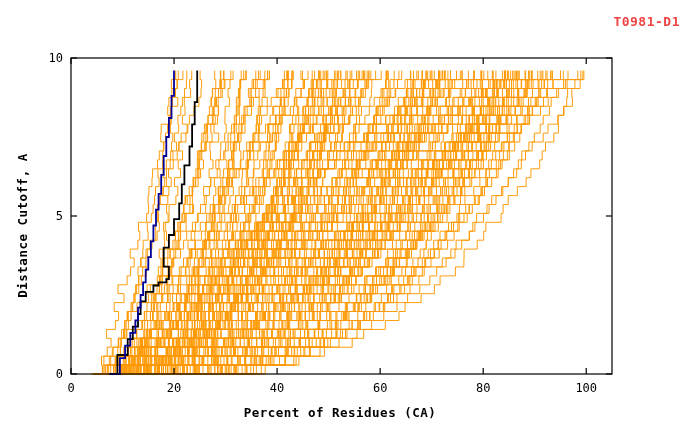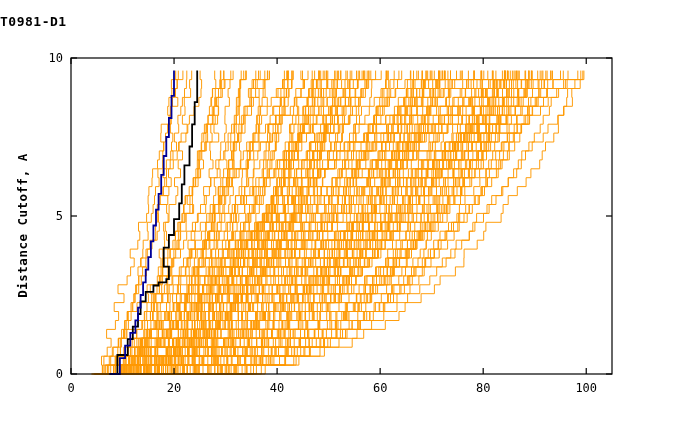--- a/index.html
+++ b/index.html
@@ -16,24 +16,24 @@
   #chart-root {
     position: relative;
     width: 680px;
     height: 440px;
   }
   #chart-title {
     position: absolute;
     top: 14px;
     left: 0;
     width: 680px;
-    text-align: left;
+    text-align: right;
     font-size: 13px;
     font-weight: bold;
-    color: #000000;
+    color: #ef4444;
     letter-spacing: 0.5px;
   }
   #plot-svg {
     position: absolute;
     top: 0;
     left: 0;
   }
   .axis-label {
     position: absolute;
     color: #000000;
@@ -264,17 +264,18 @@
       <line x1="612" y1="374" x2="606" y2="374" stroke="#000000" stroke-width="1.2"></line>
       <text x="63" y="378" text-anchor="end" class="tick-text">0</text>
       <line x1="71" y1="216" x2="77" y2="216" stroke="#000000" stroke-width="1.2"></line>
       <line x1="612" y1="216" x2="606" y2="216" stroke="#000000" stroke-width="1.2"></line>
       <text x="63" y="220" text-anchor="end" class="tick-text">5</text>
       <line x1="71" y1="58" x2="77" y2="58" stroke="#000000" stroke-width="1.2"></line>
       <line x1="612" y1="58" x2="606" y2="58" stroke="#000000" stroke-width="1.2"></line>
       <text x="63" y="62" text-anchor="end" class="tick-text">10</text>
     </svg>
 
+  <div id="xlabel" class="axis-label">Percent of Residues (CA)</div>
   <div id="ylabel-wrap">
     <div id="ylabel" class="axis-label">Distance Cutoff, A</div>
   </div>
 
 </div>
 
 </body></html>

